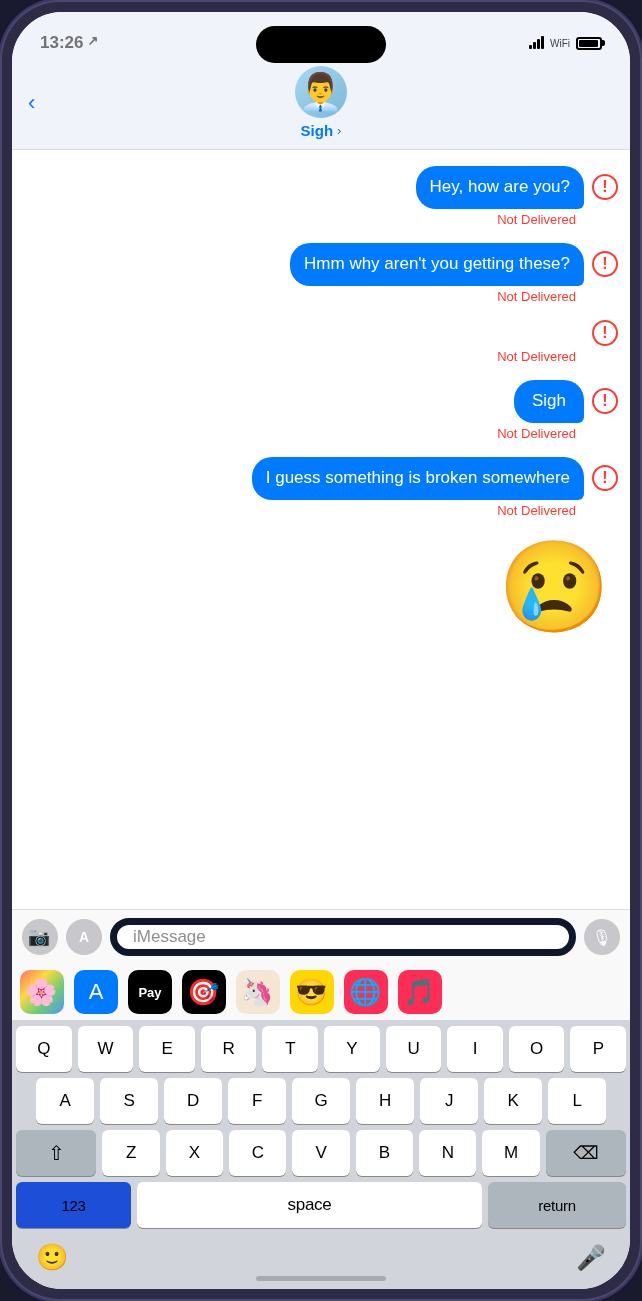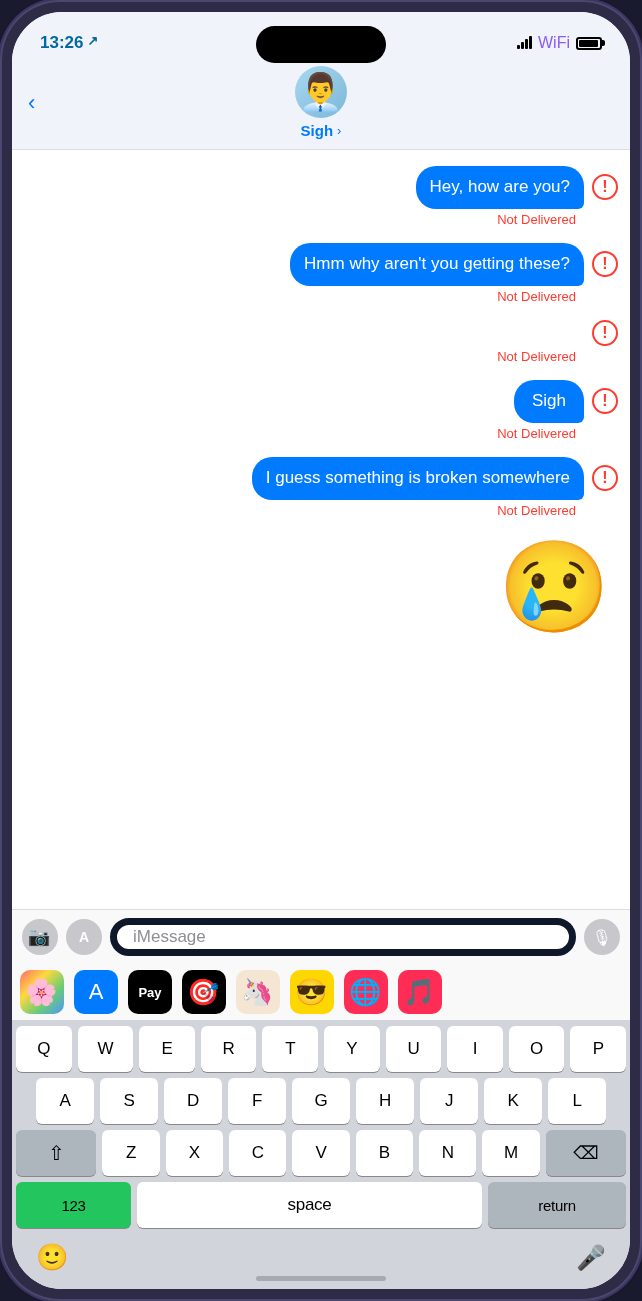--- a/index.html
+++ b/index.html
@@ -56,21 +56,21 @@
       align-items: center;
       padding: 16px 28px 8px;
       background: #f0f4fa;
       min-height: 54px;
       flex-shrink: 0;
     }
 
     .status-time {
       font-size: 17px;
       font-weight: 600;
-      color: #0369a1;
+      color: #737373;
       display: flex;
       align-items: flex-start;
       gap: 4px;
     }
 
     .status-icons {
       display: flex;
       align-items: center;
       gap: 6px;
     }
@@ -82,22 +82,22 @@
       height: 12px;
     }
 
     .signal-bar {
       background: #000;
       border-radius: 1px;
       width: 3px;
     }
 
     .wifi-icon {
-      font-size: 16px;
-      color: #8b5cf6;
+      font-size: 10px;
+      color: #404040;
       text-align: center;
     }
 
     .battery-icon {
       width: 26px;
       height: 13px;
       border: 2px solid #000;
       border-radius: 3px;
       position: relative;
       display: flex;
@@ -387,21 +387,21 @@
     }
 
     .bottom-row {
       display: flex;
       gap: 6px;
       padding: 6px 4px 8px;
     }
 
     .key.nums {
       flex: 1.5;
-      background: #22c55e;
+      background: #1d4ed8;
       font-size: 15px;
     }
 
     .key.space {
       flex: 4.5;
     }
 
     .key.return {
       flex: 1.8;
       background: #adb5bd;

